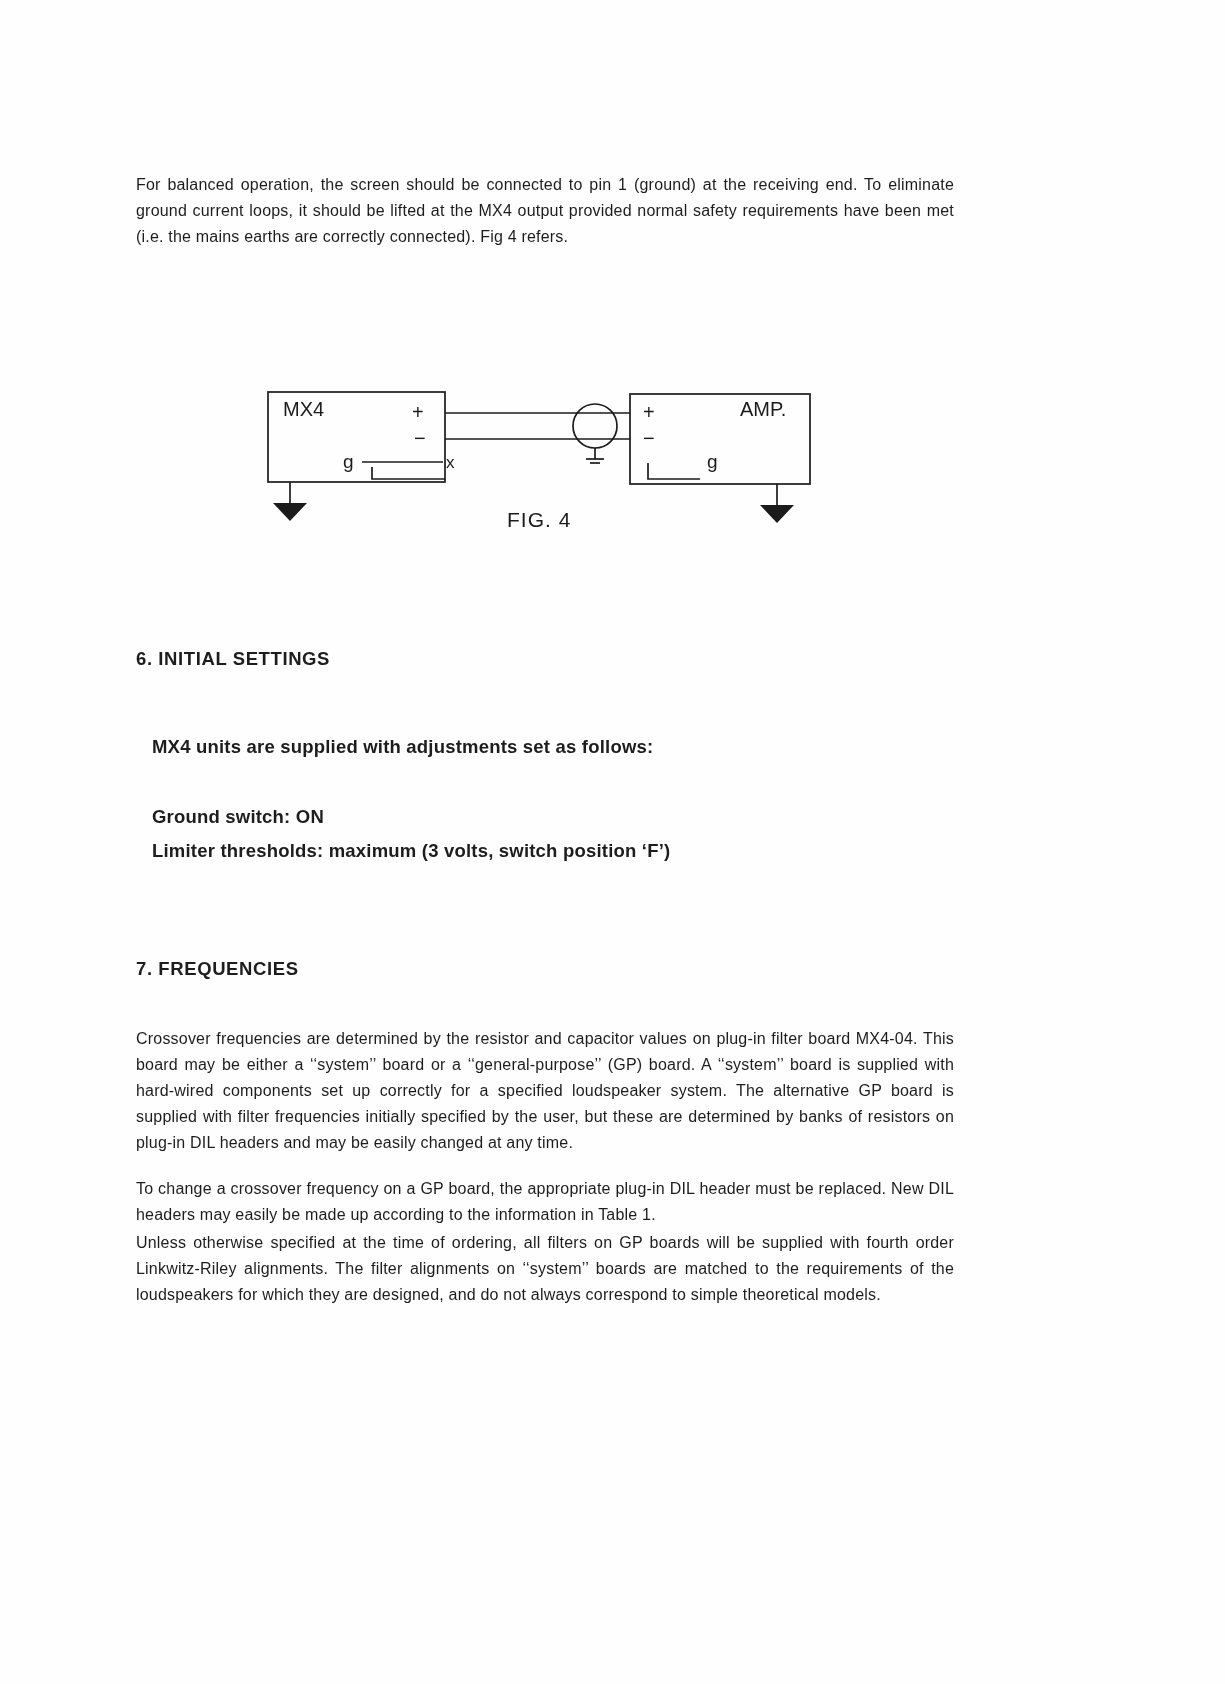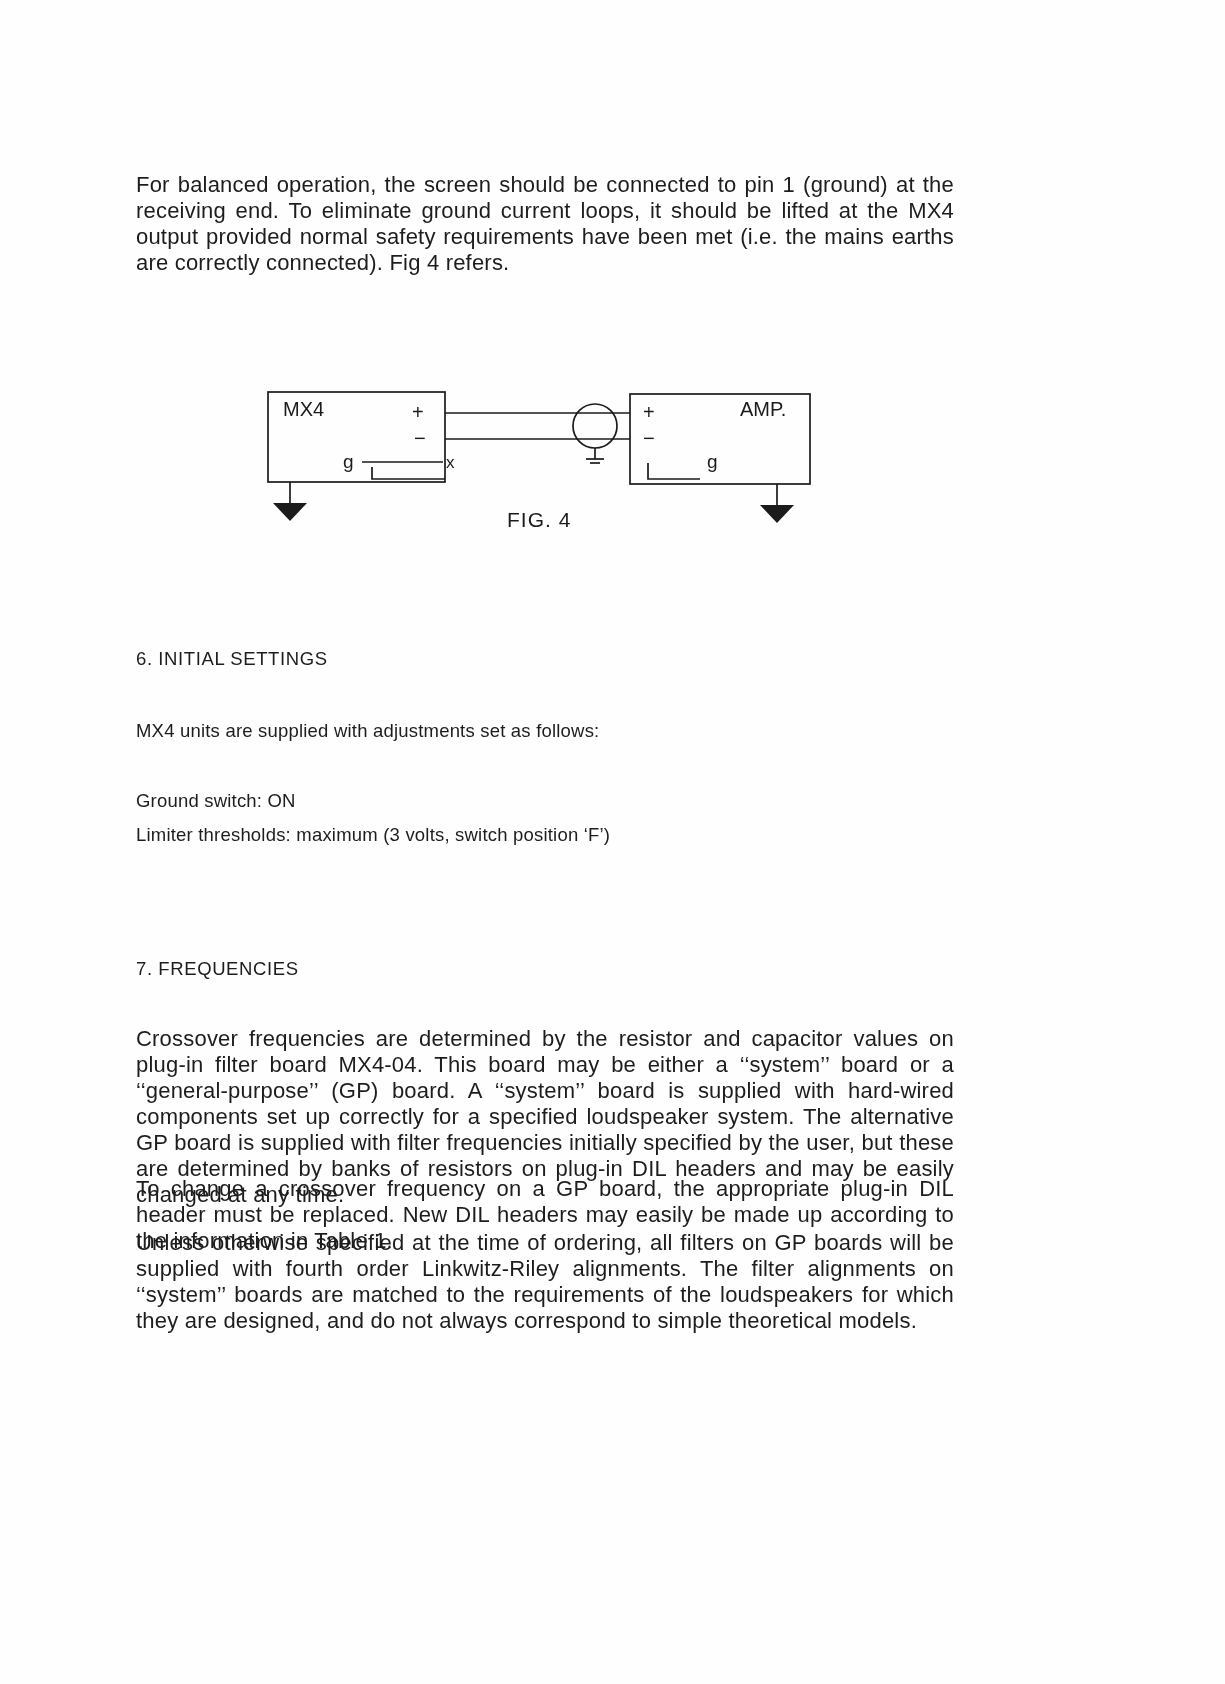--- a/index.html
+++ b/index.html
@@ -15,43 +15,44 @@
     background: #fefefe;
     font-family: "Liberation Sans", sans-serif;
     color: #1d1d1d;
     overflow: hidden;
   }
   .para {
     position: absolute;
     left: 136px;
     width: 818px;
     margin: 0;
-    font-size: 22px;
+    font-size: 16px;
     line-height: 26px;
     letter-spacing: 0.2px;
     text-align: justify;
     color: #1d1d1d;
   }
   .single-line {
     position: absolute;
     left: 136px;
     width: 860px;
-    margin: 0;
+    margin: 16px;
     font-size: 18.5px;
     line-height: 26px;
     letter-spacing: 0.2px;
     white-space: nowrap;
     color: #1d1d1d;
+    font-weight: bold;
   }
   .section-heading {
     position: absolute;
     left: 136px;
     margin: 0;
     font-size: 18.5px;
-    font-weight: 400;
+    font-weight: 700;
     letter-spacing: 0.6px;
     color: #1d1d1d;
   }
   .figure-svg {
     position: absolute;
     left: 0;
     top: 375px;
     width: 1225px;
     height: 185px;
   }

